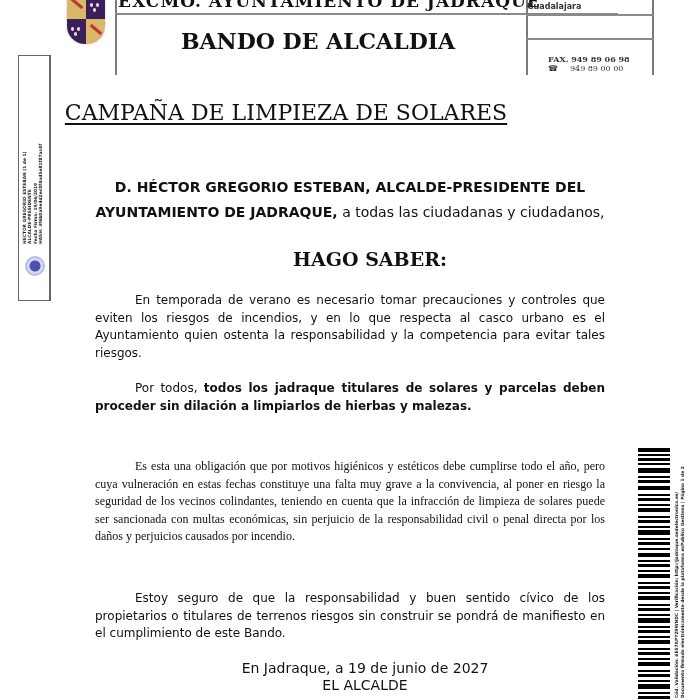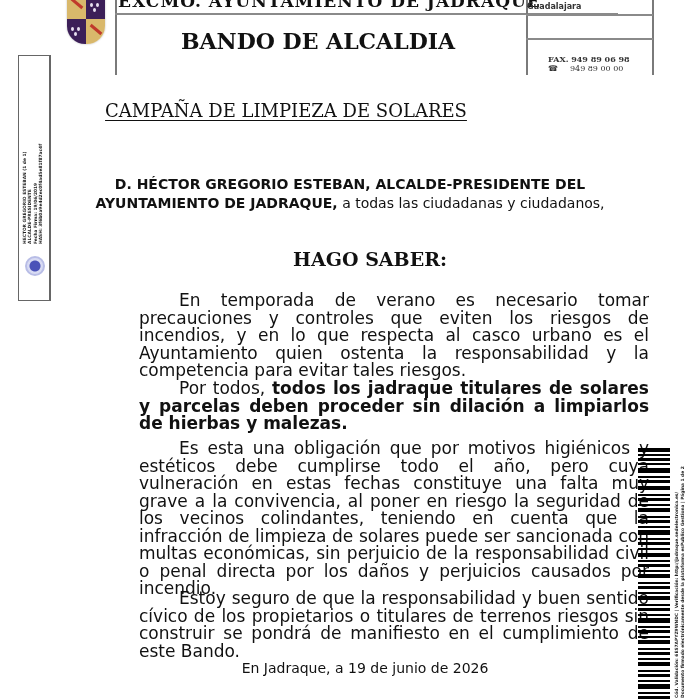--- a/index.html
+++ b/index.html
@@ -24,28 +24,28 @@
   .phone { position: absolute; left: 548px; top: 28px; font-family: "DejaVu Serif", serif; font-size: 8px; font-weight: normal; color: #333; margin-top: 36px; }
   .phone .tel-icon { display: inline-block; margin-right: 12px; font-size: 8px; }
   .fax { position: absolute; left: 548px; top: 54px; font-family: "DejaVu Serif", serif; font-size: 8px; font-weight: bold; color: #333; }
 
   
   .sig-box { position: absolute; left: 18px; top: 55px; width: 33px; height: 246px; border: 1px solid #666; border-right: 2px solid #666; box-sizing: border-box; }
   .sig-text { position: absolute; left: 22px; top: 244px; transform-origin: 0 0; transform: rotate(-90deg); font-family: "DejaVu Sans", sans-serif; font-size: 4.4px; font-weight: bold; line-height: 5.4px; white-space: nowrap; color: #222; }
   .sig-seal { position: absolute; left: 25px; top: 256px; width: 20px; height: 20px; border-radius: 50%; border: 2px solid #b8bde6; box-sizing: border-box; background: radial-gradient(circle, #4a52b8 0 5px, #d8dbf3 6px); }
 
   
-  .main-title { position: absolute; left: 0; top: 100px; width: 572px; text-align: center; font-family: "DejaVu Serif", serif; font-size: 18px; text-decoration: underline; text-underline-offset: 3px; }
-  .intro { position: absolute; left: 95px; top: 175px; width: 510px; font-size: 14px; line-height: 19px; text-align: center; }
+  .main-title { position: absolute; left: 0; top: 100px; width: 572px; text-align: center; font-family: "DejaVu Serif", serif; font-size: 22px; text-decoration: underline; text-underline-offset: 3px; }
+  .intro { position: absolute; left: 95px; top: 175px; width: 510px; font-size: 14px; line-height: 25px; text-align: center; }
   .intro b { font-weight: bold; }
   .hago { position: absolute; left: 0; top: 248px; width: 740px; text-align: center; font-family: "DejaVu Serif", serif; font-weight: bold; font-size: 19px; }
-  .para { position: absolute; left: 95px; width: 510px; font-size: 17px; line-height: 17.5px; text-align: justify; text-indent: 40px; margin-left: 44px; }
+  .para { position: absolute; left: 95px; width: 510px; font-size: 12px; line-height: 17.5px; text-align: justify; text-indent: 40px; }
   .p1 { top: 292px; }
   .p2 { top: 380px; }
-  .p3 { top: 440px; }
+  .p3 { top: 458px; font-family: Liberation Serif, serif; }
   .p4 { top: 590px; }
   .sign-date { position: absolute; left: 180px; top: 660px; width: 370px; text-align: center; font-size: 14px; line-height: 17px; }
 
   
   .barcode { position: absolute; left: 638px; top: 448px; width: 32px; height: 252px; }
   .barcode i { position: absolute; left: 0; width: 32px; background: #000; }
   .verif-text { position: absolute; left: 674px; top: 698px; transform-origin: 0 0; transform: rotate(-90deg); font-family: "DejaVu Sans", sans-serif; font-size: 4.4px; font-weight: bold; line-height: 5.6px; white-space: nowrap; color: #222; }
 </style>
 </head>
 <body>
@@ -100,21 +100,22 @@
 </div>
 
 <div class="hago">HAGO SABER:</div>
 
 <div class="para p1">En temporada de verano es necesario tomar precauciones y controles que eviten los riesgos de incendios, y en lo que respecta al casco urbano es el Ayuntamiento quien ostenta la responsabilidad y la competencia para evitar tales riesgos.</div>
 <div class="para p2"><span>Por todos, </span><b>todos los jadraque titulares de solares y parcelas deben proceder sin dilación a limpiarlos de hierbas y malezas.</b></div>
 <div class="para p3">Es esta una obligación que por motivos higiénicos y estéticos debe cumplirse todo el año, pero cuya vulneración en estas fechas constituye una falta muy grave a la convivencia, al poner en riesgo la seguridad de los vecinos colindantes, teniendo en cuenta que la infracción de limpieza de solares puede ser sancionada con multas económicas, sin perjuicio de la responsabilidad civil o penal directa por los daños y perjuicios causados por incendio.</div>
 <div class="para p4">Estoy seguro de que la responsabilidad y buen sentido cívico de los propietarios o titulares de terrenos riesgos sin construir se pondrá de manifiesto en el cumplimiento de este Bando.</div>
 
 <div class="sign-date">
-  <div>En Jadraque, a 19 de junio de 2026</div>
+  <div>En Jadraque, a 19 de junio de 2027</div>
+  <div>EL ALCALDE</div>
 </div>
 
 <div class="barcode">
   <i style="top:0;height:4px"></i>
     <i style="top:6px;height:2px"></i>
     <i style="top:10px;height:3px"></i>
     <i style="top:15px;height:2px"></i>
   <i style="top:20px;height:5px"></i>
     <i style="top:28px;height:2px"></i>
     <i style="top:32px;height:3px"></i>

